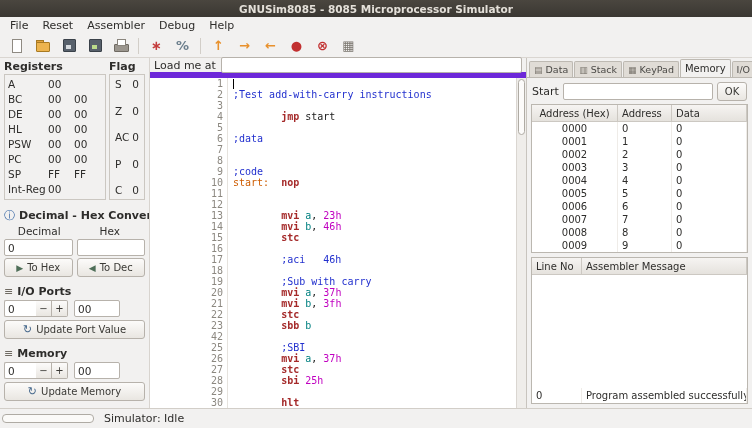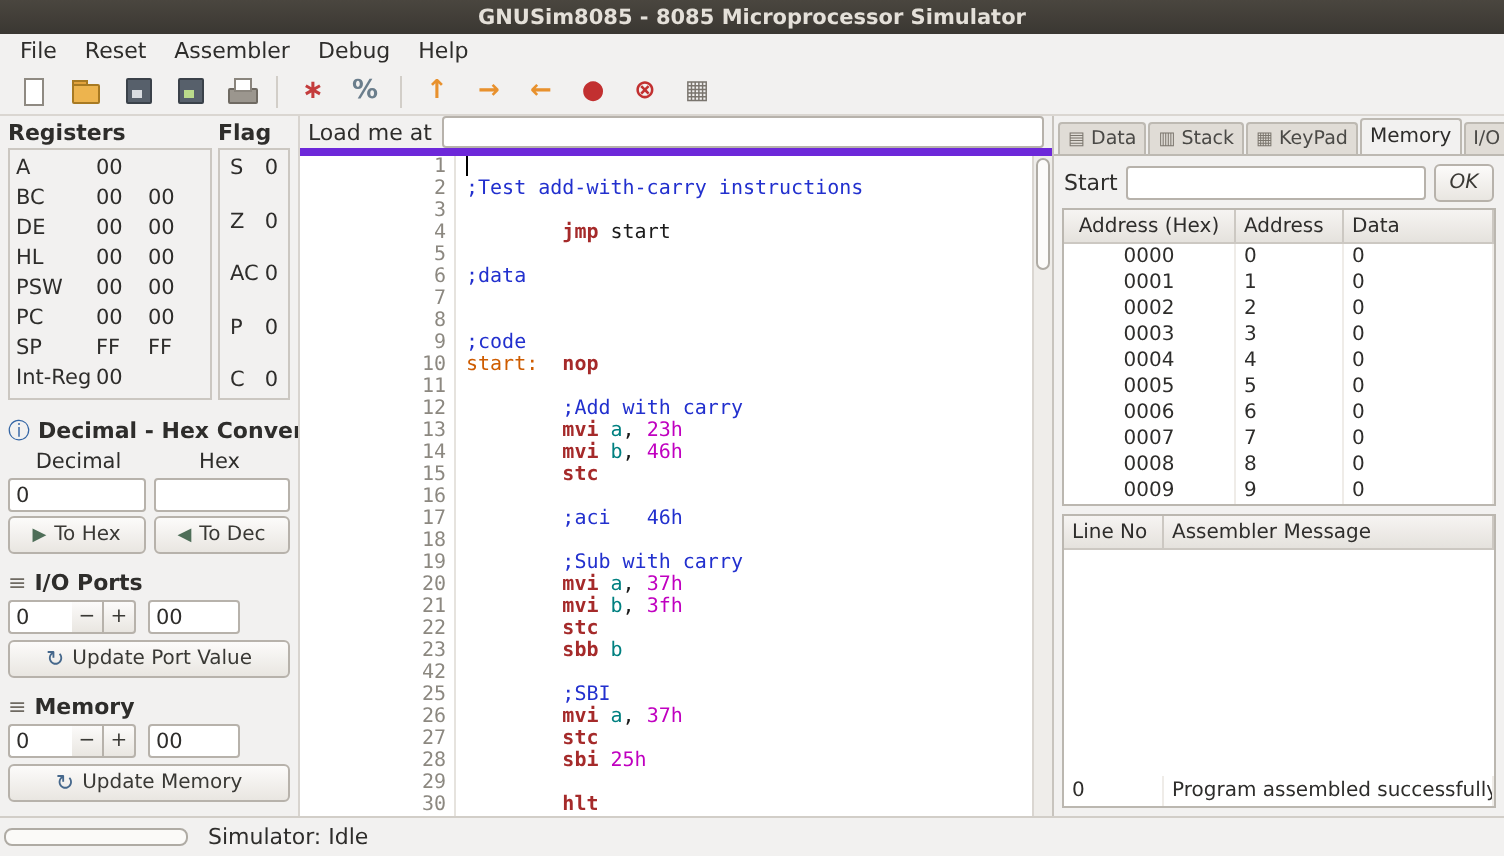--- a/index.html
+++ b/index.html
@@ -52,21 +52,21 @@
   .refresh-ic { color:#46688C; font-size:11px; }
   .spin-row { display:flex; gap:0; align-items:center; }
   .spin-entry { width:32px; flex:0 0 32px; border-right:none; border-radius:2px 0 0 2px; }
   .spin-btn { width:16px; flex:0 0 16px; height:17px; padding:0; border-radius:0; border-left:none; }
   .spin-btn.last { border-radius:0 2px 2px 0; }
   .val-entry { width:46px; flex:0 0 46px; margin-left:6px; }
   .wide { width:100%; margin-top:3px; }
 
   
   .editor-col { flex:1; min-width:0; display:flex; flex-direction:column; background:#fff; }
-  .load-row { height:20px; flex:0 0 auto; background:#F2F1F0; display:flex; align-items:center; gap:5px; padding:0 4px; border-bottom:4px solid #6d28d9; }
+  .load-row { height:20px; flex:0 0 auto; background:#F2F1F0; display:flex; align-items:center; gap:5px; padding:0 4px; border-bottom:6px solid #6d28d9; }
   .load-row .entry { flex:1; height:16px; }
   .editor-wrap { flex:1; display:flex; min-height:0; }
   .code-lines { flex:1; overflow:hidden; font-family:"DejaVu Sans Mono","Liberation Mono",monospace;
     font-size:10px; line-height:11px; background:#fff; }
   .code-line { display:flex; height:11px; white-space:pre; }
   .marks { flex:0 0 56px; }
   .ln { flex:0 0 22px; text-align:right; padding-right:4px; color:#8C8880; border-right:1px solid #E6E3DE; }
   .code-text { padding-left:5px; white-space:pre; }
   .tok-cm { color:#2230CE; }
   .tok-ins { color:#A52A2A; font-weight:bold; }
@@ -80,21 +80,21 @@
 
   
   .right-panel { width:226px; flex:0 0 auto; display:flex; flex-direction:column; border-left:1px solid #C8C4BE; background:#F2F1F0; }
   .tabs { height:20px; flex:0 0 auto; display:flex; align-items:flex-end; padding:1px 2px 0; border-bottom:1px solid #BDB9B2; overflow:hidden; white-space:nowrap; }
   .tab { display:flex; align-items:center; gap:3px; font-size:9.5px; padding:2px 4px; height:16px;
     background:#E0DCD6; border:1px solid #BDB9B2; border-bottom:none; border-radius:2px 2px 0 0; margin-right:1px; color:#4a4946; }
   .tab.active { background:#F2F1F0; height:19px; margin-bottom:-1px; border-bottom:1px solid #F2F1F0; font-size:10px; color:#2e2d2b; }
   .tab-icon { font-size:9px; color:#7B766E; }
   .start-row { height:26px; flex:0 0 auto; display:flex; align-items:center; gap:4px; padding:0 5px; }
   .start-row .entry { flex:1; }
-  .ok-btn { flex:0 0 30px;font-style:italic; }
+  .ok-btn { flex:0 0 30px; }
   .mem-table, .msg-table { margin:0 4px; border:1px solid #BBB7B0; background:#fff; display:flex; flex-direction:column; overflow:hidden; }
   .mem-table { flex:0 0 auto; }
   .msg-table { flex:1; margin-top:4px; margin-bottom:4px; min-height:0;justify-content:space-between; }
   .thead { display:flex; flex:0 0 auto; }
   .th { background:linear-gradient(#F6F4F2,#E5E2DD); border-right:1px solid #CCC8C2; border-bottom:1px solid #CCC8C2;
     padding:1px 4px; font-size:10px; height:17px; line-height:15px; overflow:hidden; white-space:nowrap; }
   .trow { display:flex; height:13px; line-height:13px; font-size:10px; }
   .td { padding:0 4px; border-right:1px solid #EFECE8; overflow:hidden; white-space:nowrap; }
   .c1 { flex:0 0 86px;text-align:center; } .c2 { flex:0 0 54px; } .c3 { flex:1; }
   .m1 { flex:0 0 50px; } .m2 { flex:1; }
@@ -340,21 +340,21 @@
        <span class="marks"></span>
        <span class="ln">10</span>
        <span class="code-text"><span class="tok-lbl">start:</span><span class="tok-pln">  </span><span class="tok-ins">nop</span></span></div>
             <div class="code-line">
        <span class="marks"></span>
        <span class="ln">11</span>
        <span class="code-text"></span></div>
             <div class="code-line">
        <span class="marks"></span>
        <span class="ln">12</span>
-       <span class="code-text"><span class="tok-pln">        </span><span class="tok-cm">;Add with carry</span></span></div>
+       </div>
             <div class="code-line">
        <span class="marks"></span>
        <span class="ln">13</span>
        <span class="code-text"><span class="tok-pln">        </span><span class="tok-ins">mvi</span><span class="tok-pln"> </span><span class="tok-reg">a</span><span class="tok-pln">, </span><span class="tok-num">23h</span></span></div>
             <div class="code-line">
        <span class="marks"></span>
        <span class="ln">14</span>
        <span class="code-text"><span class="tok-pln">        </span><span class="tok-ins">mvi</span><span class="tok-pln"> </span><span class="tok-reg">b</span><span class="tok-pln">, </span><span class="tok-num">46h</span></span></div>
             <div class="code-line">
        <span class="marks"></span>

